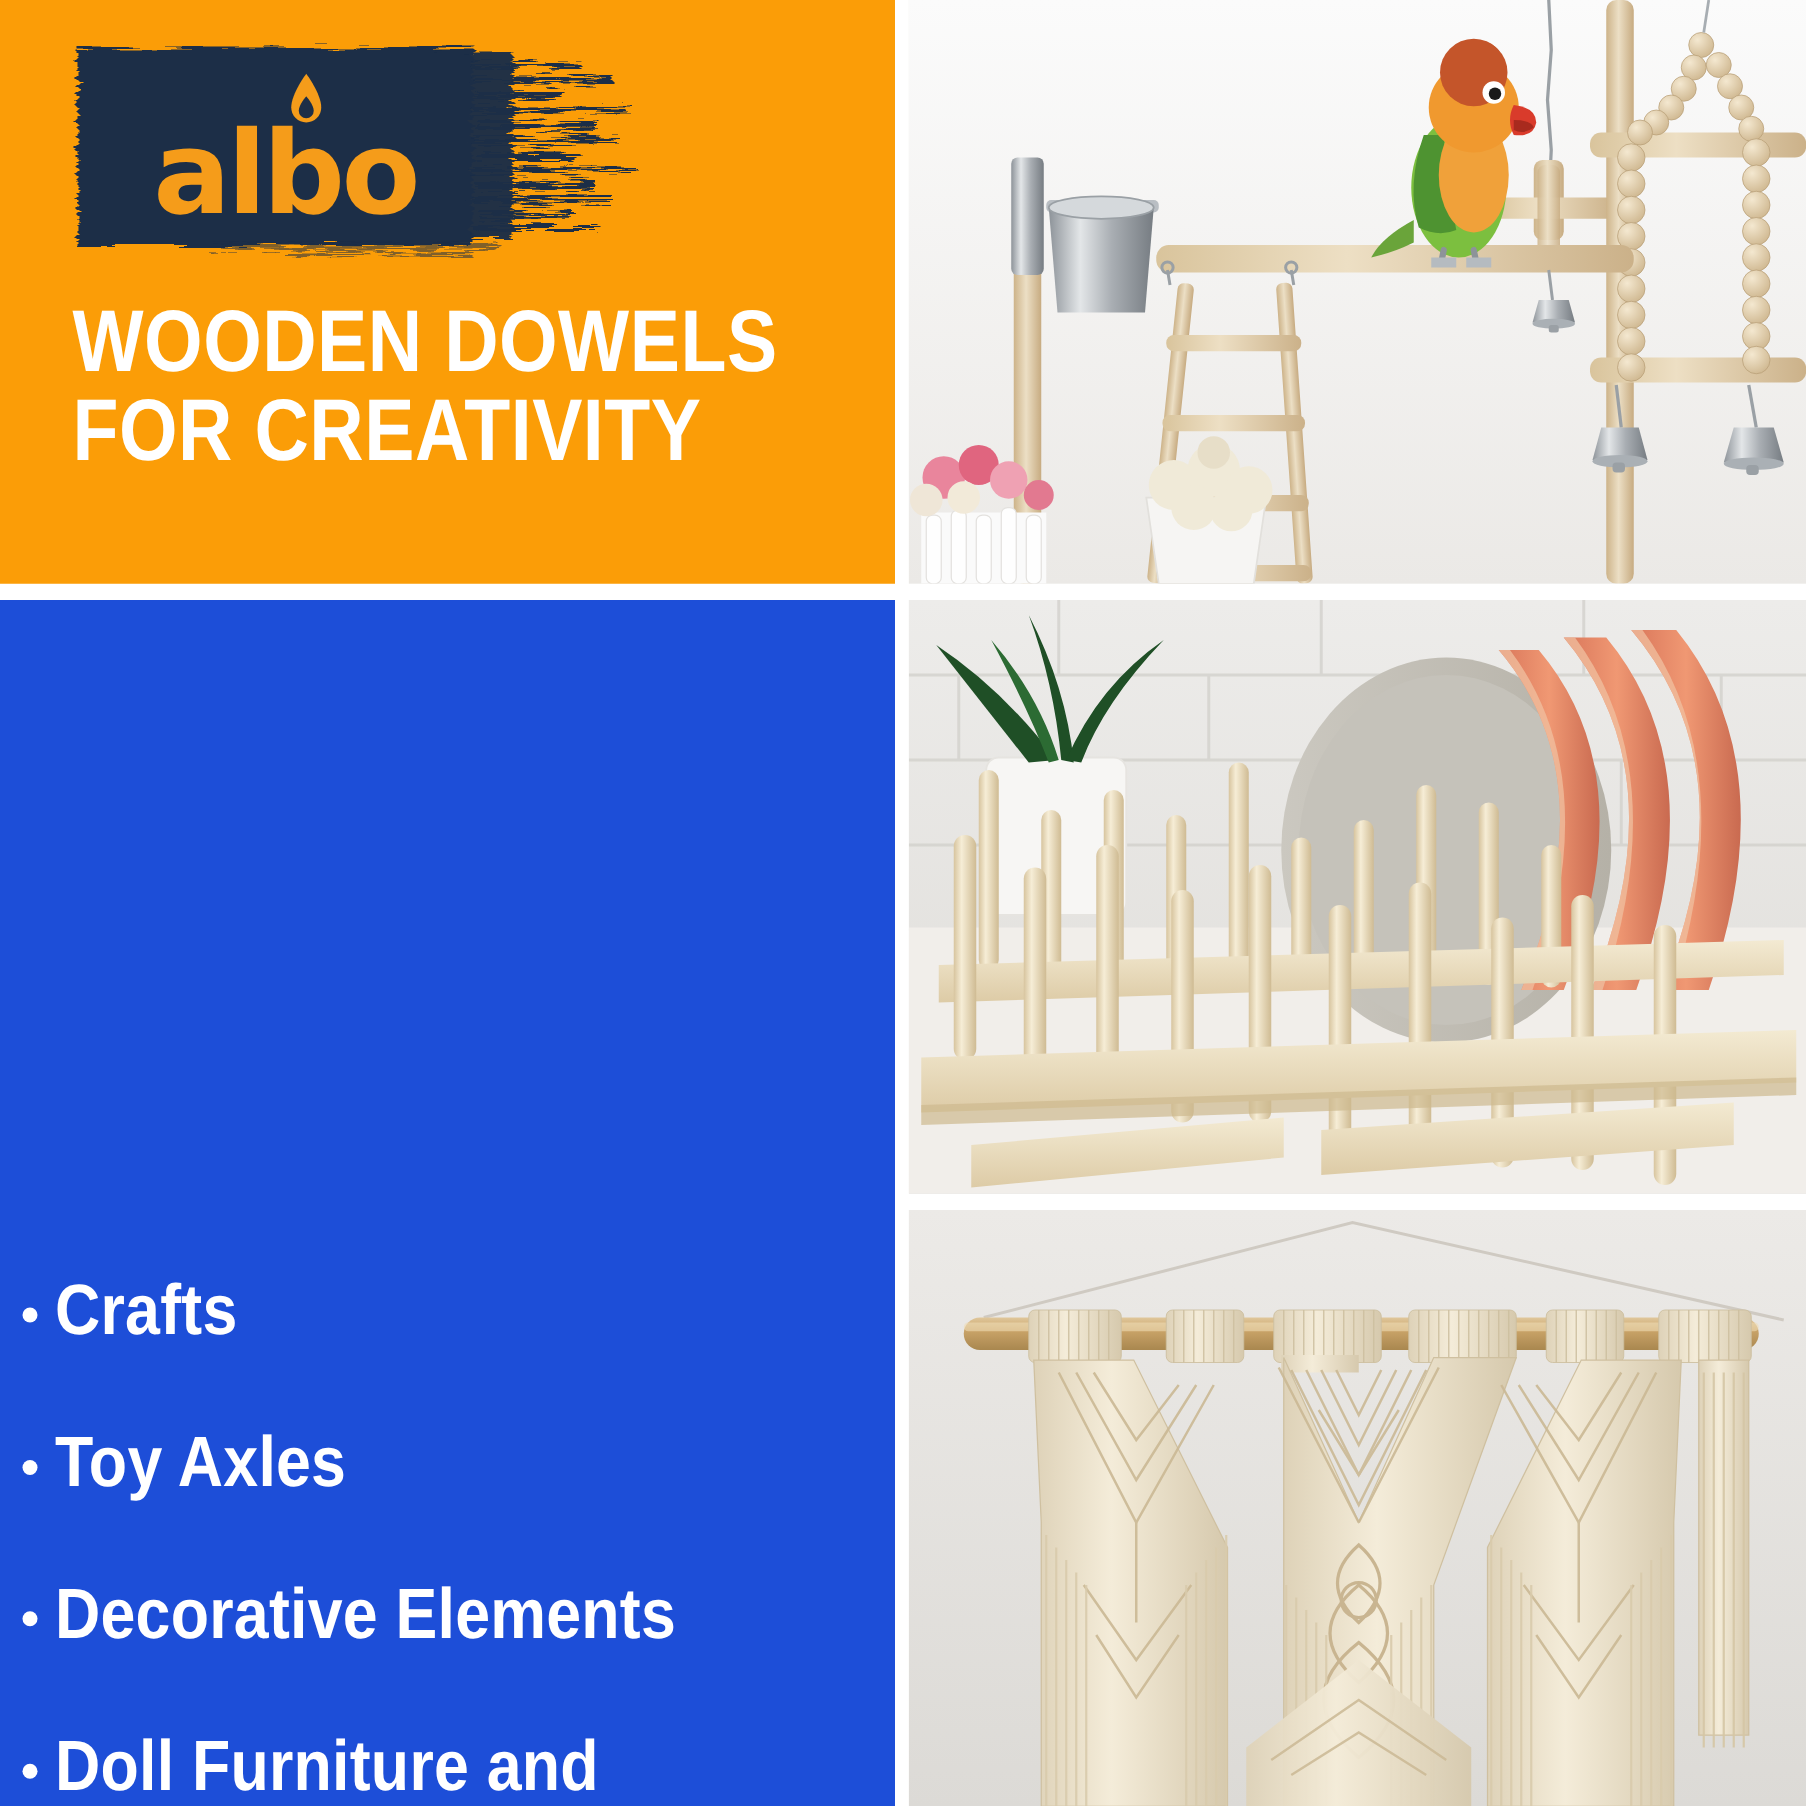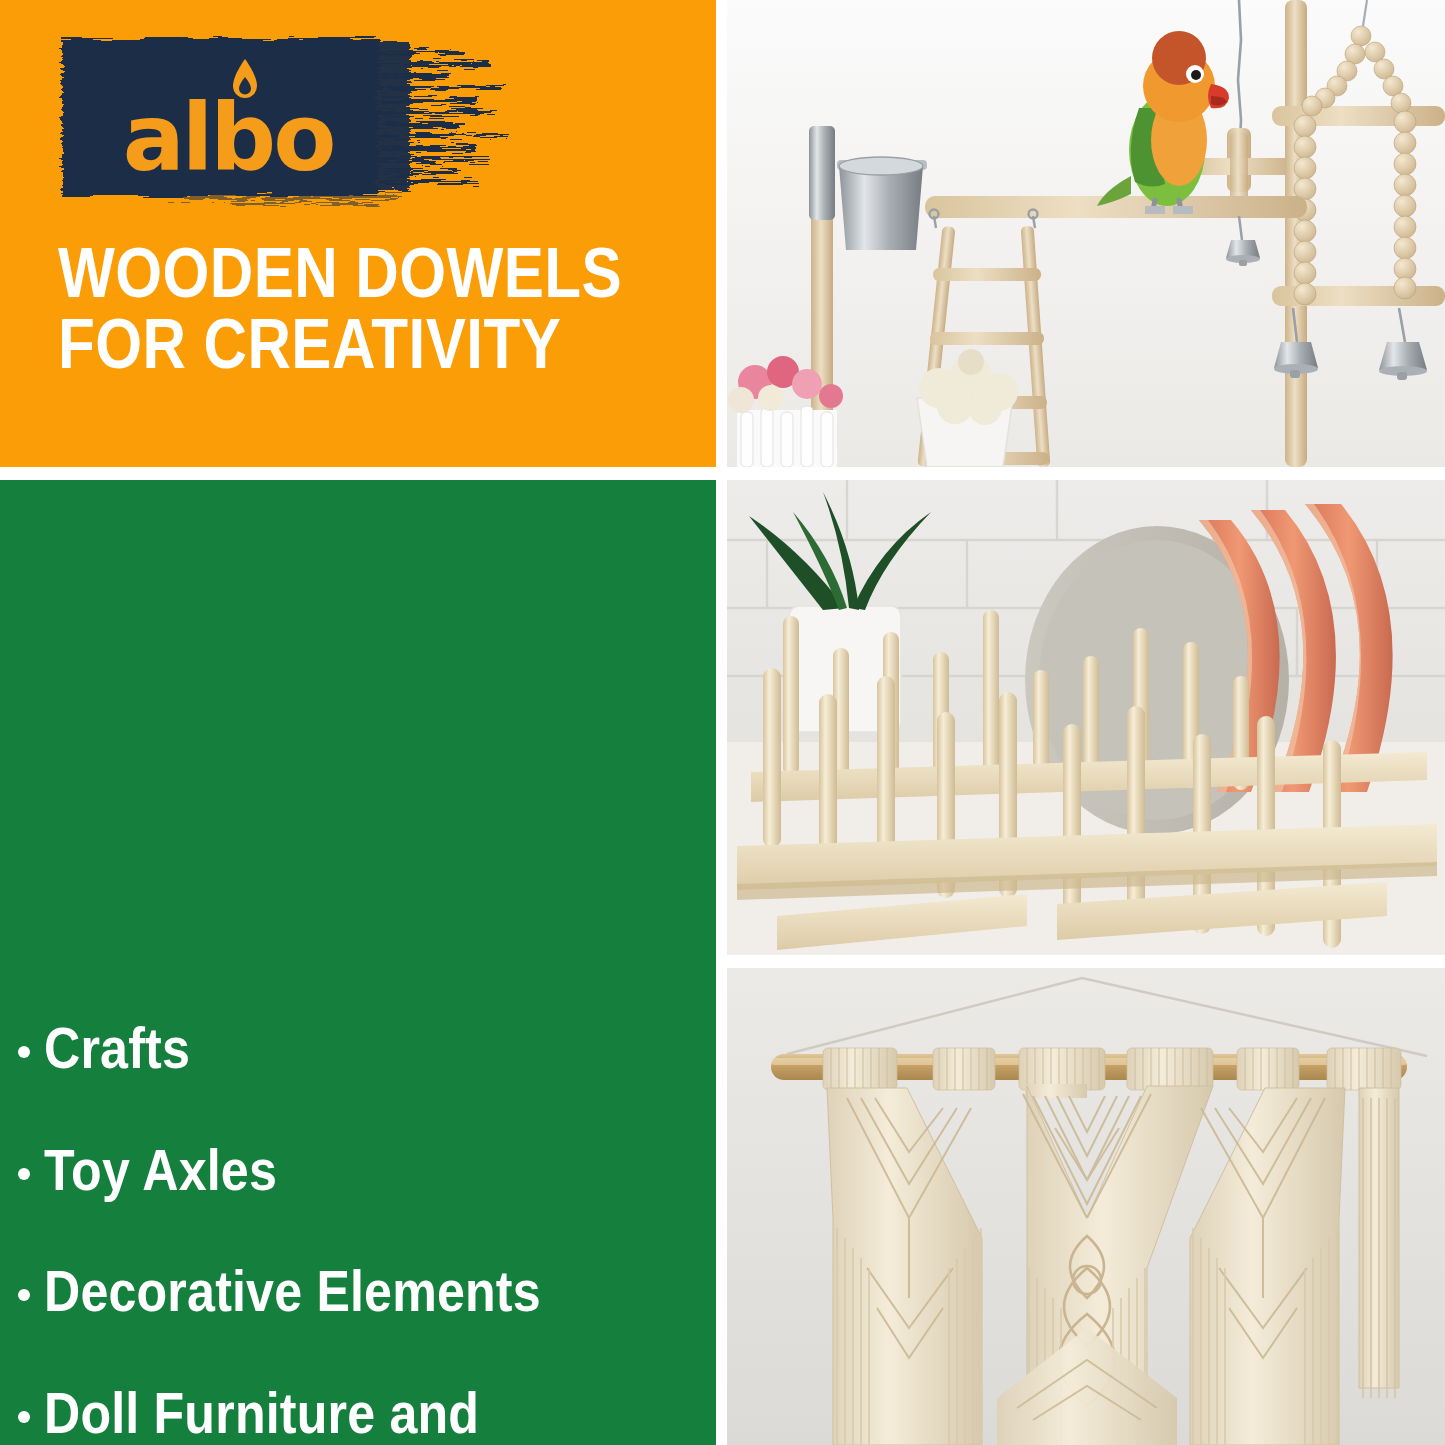--- a/index.html
+++ b/index.html
@@ -21,21 +21,21 @@
     position: absolute;
     left: 0; top: 0;
     width: 716px; height: 467px;
     background: #FB9D07;
     overflow: hidden;
   }
   .panel-navy {
     position: absolute;
     left: 0; top: 480px;
     width: 716px; height: 965px;
-    background: #15803d;
+    background: #1d4ed8;
     overflow: hidden;
   }
 
   
   .logo-wrap {
     position: absolute;
     left: 48px; top: 28px;
     width: 470px; height: 182px;
   }
   .brush-patch {

